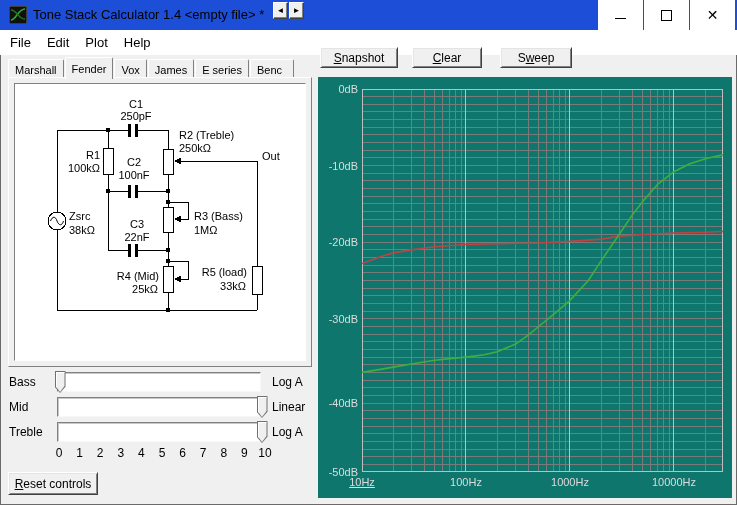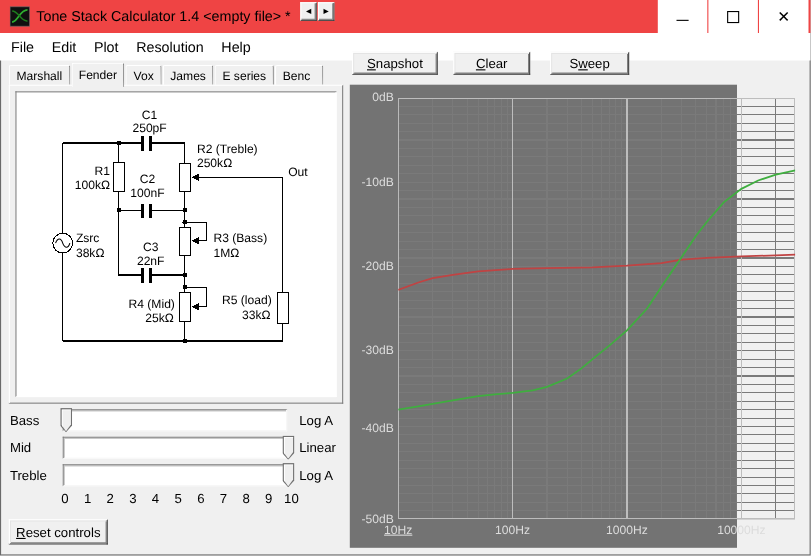--- a/index.html
+++ b/index.html
@@ -2,21 +2,21 @@
 <html><head>
 <meta charset="utf-8">
 <style>
   html,body{margin:0;padding:0;}
   body{
     width:737px;height:505px;position:relative;overflow:hidden;
     background:#f0f0f0;font-family:"Liberation Sans",sans-serif;color:#000;
     outline:1px solid #6a6a6a;outline-offset:-1px;
   }
   
-  .titlebar{position:absolute;left:0;top:0;width:737px;height:30px;background:#ef4444;}
+  .titlebar{position:absolute;left:0;top:0;width:737px;height:30px;background:#1d4ed8;}
   .app-icon{position:absolute;left:9px;top:6px;width:18px;height:18px;}
   .win-title{position:absolute;left:33px;top:7px;font-size:13px;white-space:nowrap;}
   .win-btn{position:absolute;top:0;width:45px;height:30px;display:flex;align-items:center;justify-content:center;background:#fff;}
   .wb-min{left:598px;}.wb-max{left:644px;}.wb-close{left:690px;}
   .glyph-min{width:11px;border-top:1.5px solid #000;margin-top:6px;}
   .glyph-max{width:9px;height:9px;border:1.5px solid #000;}
   .glyph-close{font-size:14px;line-height:14px;}
   
   .menubar{position:absolute;left:2px;top:31px;height:23px;display:flex;align-items:center;background:transparent;}
   .menu-item{padding:3px 8px;font-size:13px;cursor:default;}
@@ -57,21 +57,21 @@
   .btn3d{position:absolute;background:#f0f0f0;font-size:12px;
     border:1px solid;border-color:#fff #404040 #404040 #fff;
     box-shadow:inset 1px 1px 0 #e4e4e4,inset -1px -1px 0 #808080;
     display:flex;align-items:center;justify-content:center;cursor:default;white-space:nowrap;}
   .u{text-decoration:underline;}
   .btn-reset{left:8px;top:472px;width:90px;height:23px;}
   .btn-snapshot{left:320px;top:47px;width:78px;height:21px;}
   .btn-clear{left:412px;top:47px;width:70px;height:21px;}
   .btn-sweep{left:500px;top:47px;width:72px;height:21px;}
   
-  .plot-panel{position:absolute;left:318px;top:77px;width:352px;height:421px;background:#737373;}
+  .plot-panel{position:absolute;left:318px;top:77px;width:414px;height:421px;background:#0f766e;}
   .plot-svg{position:absolute;left:44px;top:12px;width:361px;height:383px;}
   .ylabel{position:absolute;left:0;width:40px;text-align:right;font-size:11px;color:#dcdcdc;height:12px;line-height:12px;}
   .xlabel{position:absolute;width:60px;text-align:center;font-size:11px;color:#dcdcdc;height:12px;line-height:12px;top:399px;}
 </style>
 </head>
 <body>
 
 <div class="header-bg"></div>
 
 <div class="titlebar">
@@ -91,21 +91,20 @@
     </div>
   <div class="win-btn wb-close">
       <div class="glyph-close">✕</div>
     </div>
 </div>
 
 <div class="menubar">
   <div class="menu-item">File</div>
   <div class="menu-item">Edit</div>
   <div class="menu-item">Plot</div>
-  <div class="menu-item">Resolution</div>
   <div class="menu-item">Help</div>
 </div>
 
 <div class="tabstrip">
   <div class="tab">Marshall</div>
   <div class="tab active">Fender</div>
   <div class="tab">Vox</div>
   <div class="tab">James</div>
   <div class="tab">E series</div>
   <div class="tab" style="width:30px">Benc</div>
@@ -325,20 +324,20 @@
       </g>
       <rect x="0.5" y="0.5" width="360" height="382" fill="none" stroke="#bdbdbd" stroke-width="1" shape-rendering="crispEdges"></rect>
       <polyline points="0.0,174.6 18.3,167.8 31.3,163.9 49.6,160.9 72.7,157.8 104.0,155.5 135.3,154.7 176.7,154.0 208.0,152.4 239.3,150.1 257.6,147.1 280.7,145.5 312.0,144.0 343.3,143.2 361.0,142.5" fill="none" stroke="#c04343" stroke-width="1.6"></polyline>
       <polyline points="0.0,283.4 18.3,280.4 31.3,278.1 49.6,275.0 72.7,271.2 87.9,269.6 104.0,268.1 122.3,265.8 135.3,262.7 153.6,255.1 166.6,245.9 176.7,237.5 191.9,225.2 208.0,211.4 226.3,191.5 239.3,171.6 257.6,144.8 270.6,125.6 280.7,112.6 295.9,95.0 312.0,82.7 327.2,75.1 343.3,69.7 361.0,65.9" fill="none" stroke="#3fae3f" stroke-width="1.6"></polyline>
     </svg>
   <div id="plot-labels">
       <div class="ylabel" style="top: 6px;">0dB</div>
       <div class="ylabel" style="top: 82.6px;">-10dB</div>
       <div class="ylabel" style="top: 159.2px;">-20dB</div>
       <div class="ylabel" style="top: 235.8px;">-30dB</div>
-      <div class="ylabel" style="top: 307px; text-align: right;">-40dB</div>
+      <div class="ylabel" style="top: 320px; text-align: right;">-40dB</div>
       <div class="ylabel" style="top: 389px;">-50dB</div>
       <div class="xlabel" style="left: 14px; text-decoration: underline;">10Hz</div>
       <div class="xlabel" style="left: 117.996px;">100Hz</div>
       <div class="xlabel" style="left: 221.992px; text-align: center;">1000Hz</div>
       <div class="xlabel" style="left: 325.988px;">10000Hz</div>
     </div>
 </div>
 
 </body></html>

